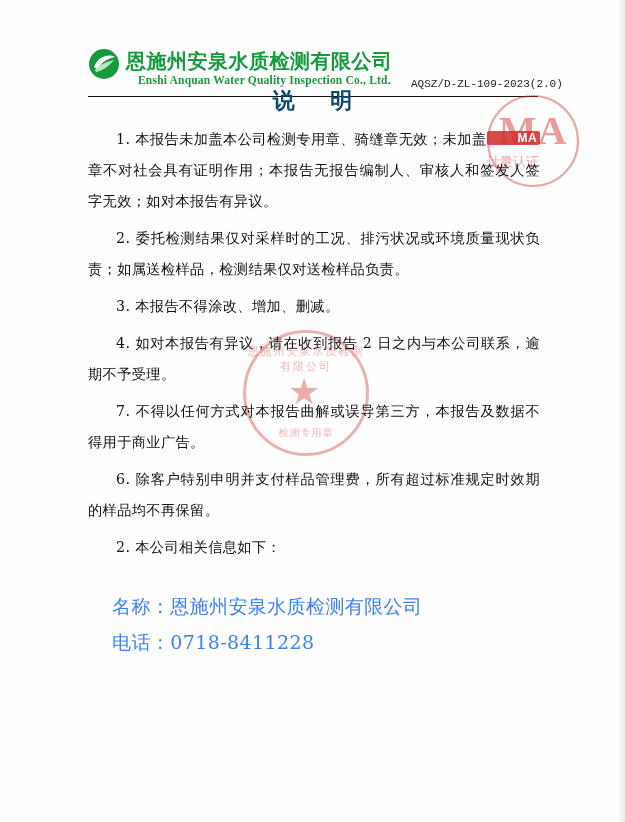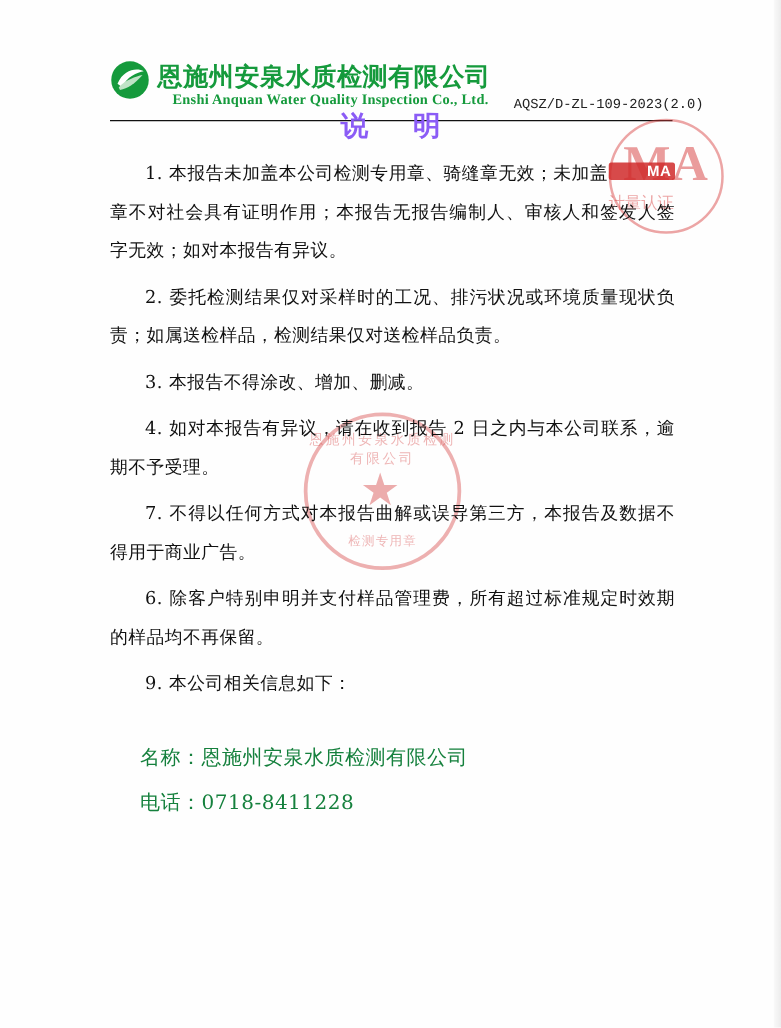--- a/index.html
+++ b/index.html
@@ -88,21 +88,21 @@
     position: absolute;
     left: 0;
     top: 86px;
     width: 625px;
     text-align: center;
     font-family: "DejaVu Serif", "Liberation Serif", serif;
     font-size: 22px;
     font-weight: bold;
     letter-spacing: 14px;
     text-indent: 14px;
-    color: #8b5cf6;
+    color: #0c4a6e;
   }
 
   
   .body-wrap {
     position: absolute;
     left: 88px;
     top: 124px;
     width: 452px;
   }
   .para {
@@ -119,23 +119,23 @@
   .para.last-block { margin-bottom: 0; }
 
   .info-list {
     position: absolute;
     left: 112px;
     top: 588px;
     width: 430px;
   }
   .info-row {
     font-family: "DejaVu Serif", "Liberation Serif", serif;
-    font-size: 16px;
+    font-size: 19px;
     line-height: 36px;
-    color: #15803d;
+    color: #3b82f6;
     letter-spacing: 0.4px;
     white-space: nowrap;
   }
 
   
   .stamp-ma {
     position: absolute;
     left: 487px;
     top: 95px;
     width: 96px;
@@ -262,21 +262,21 @@
     <div class="arc-bottom">检测专用章</div>
   </div>
 
   <div class="body-wrap">
     <p class="para"><span>1. 本报告未加盖本公司检测专用章、骑缝章无效；未加盖</span><span class="ma-inline">MA</span><span>章不对社会具有证明作用；本报告无报告编制人、审核人和签发人签字无效；如对本报告有异议。</span></p>
     <p class="para">2. 委托检测结果仅对采样时的工况、排污状况或环境质量现状负责；如属送检样品，检测结果仅对送检样品负责。</p>
     <p class="para">3. 本报告不得涂改、增加、删减。</p>
     <p class="para">4. 如对本报告有异议，请在收到报告 2 日之内与本公司联系，逾期不予受理。</p>
     <p class="para">7. 不得以任何方式对本报告曲解或误导第三方，本报告及数据不得用于商业广告。</p>
     <p class="para">6. 除客户特别申明并支付样品管理费，所有超过标准规定时效期的样品均不再保留。</p>
-    <p class="para last-block">9. 本公司相关信息如下：</p>
+    <p class="para last-block">2. 本公司相关信息如下：</p>
   </div>
 
   <div class="info-list">
     <div class="info-row"><span>名称：</span><span>恩施州安泉水质检测有限公司</span></div>
     <div class="info-row"><span>电话：</span><span>0718-8411228</span></div>
   </div>
 
   <div class="page-edge"></div>
 </div>
 

